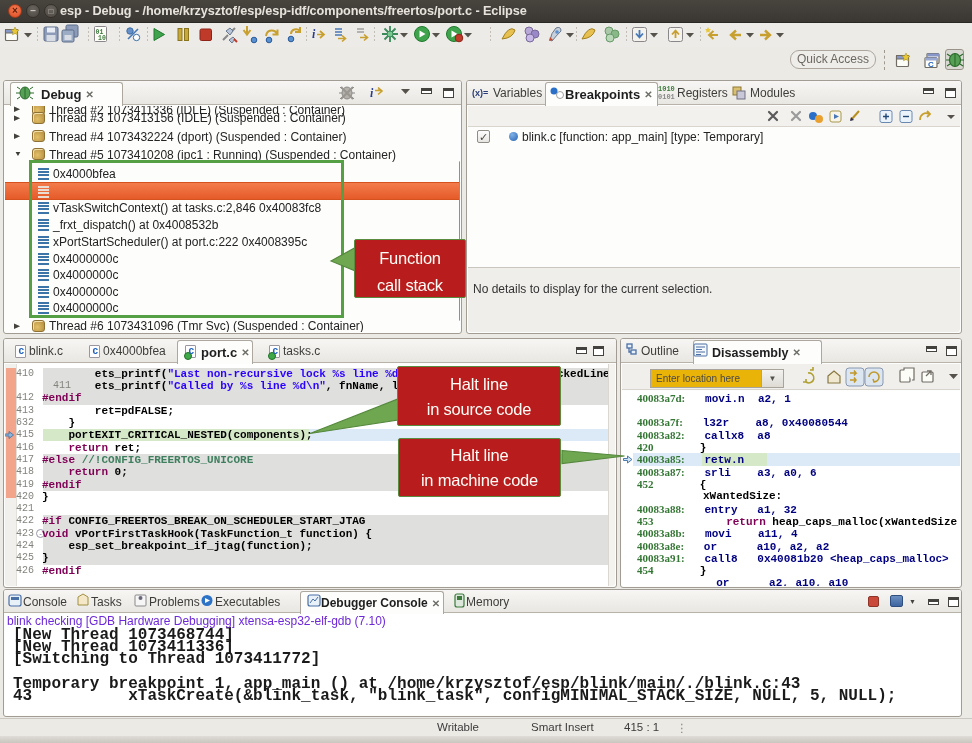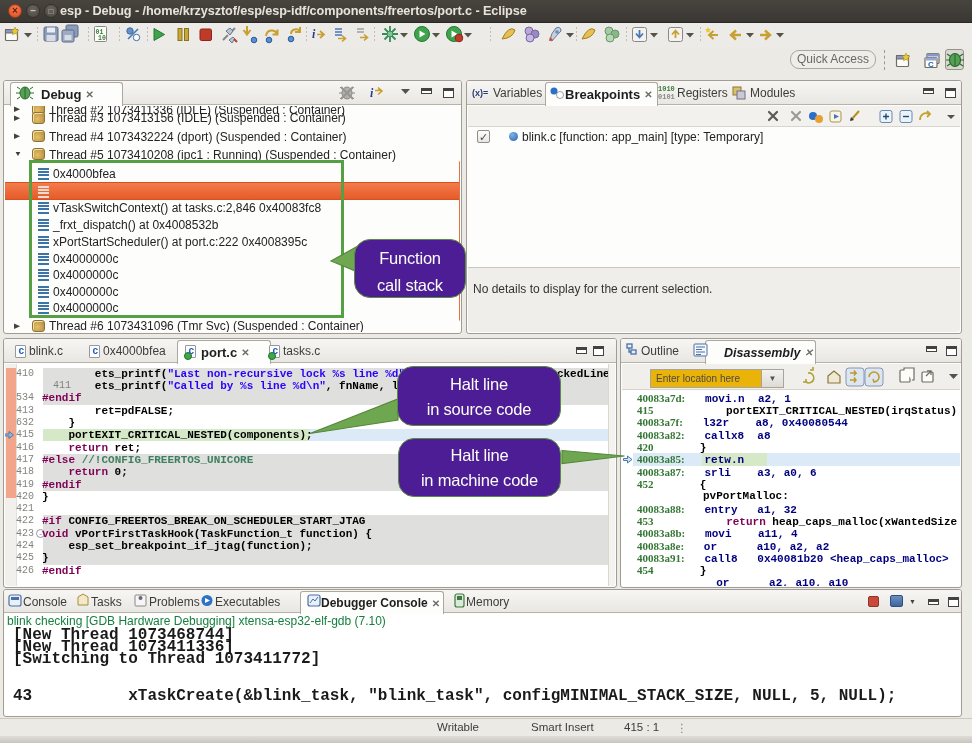--- a/index.html
+++ b/index.html
@@ -28,21 +28,21 @@
 .str { color:#2A00FF; }
 .cmt { color:#3F7F5F; }
 .adr { color:#347734;font-family:Liberation Serif, serif; }
 .opc { color:#000080; }
 .dline { position:absolute; left:15px; white-space:pre; font-family:"Liberation Mono",monospace; font-size:11px; font-weight:bold; color:#000; line-height:12.3px; }
 .ctab { position:absolute; top:0; height:23px; display:flex; align-items:center; color:#3d3d3b; white-space:nowrap; font-size:12px; }
 .cline { position:absolute; left:8px; white-space:pre; font-family:"Liberation Mono",monospace; font-size:16px; font-weight:bold; color:#1a1a1a; line-height:12.3px; }
 .cfi { position:absolute; width:11px; height:13px; background:#FDFDFD; border:1px solid #9A96A0; border-radius:1px; }
 .cfi::after { content:"c"; position:absolute; left:2.5px; top:-1px; color:#2060C0; font-size:10px; font-weight:bold; }
 .cfid::before { content:""; position:absolute; left:-2px; top:6px; width:6px; height:6px; border-radius:50%; background:#3FA948; border:1px solid #207028; }
-.callout { position:absolute; background:#4c1d95; border:1.5px solid #5A8C40; border-radius:16px; color:#FDFDF8; text-align:center; font-size:16.5px; letter-spacing:-0.2px; }
+.callout { position:absolute; background:#b91c1c; border:1.5px solid #5A8C40; border-radius:2px; color:#FDFDF8; text-align:center; font-size:16.5px; letter-spacing:-0.2px; }
 </style>
 </head>
 <body>
 
 <div class="p" style="left:0;top:0;width:972px;height:23px;background:linear-gradient(#48453F,#3A3733);border-bottom:1px solid #2a2824;">
   <div class="p" style="left:8px;top:4px;width:14px;height:14px;border-radius:50%;background:radial-gradient(circle at 50% 35%,#F47C52,#DF4B22);border:1px solid #9c3a1d;color:#5e1d0a;font-size:10px;font-weight:bold;text-align:center;line-height:12px;">×</div>
   <div class="p" style="left:26px;top:4px;width:14px;height:14px;border-radius:50%;background:radial-gradient(circle at 50% 35%,#6A665F,#4A4740);border:1px solid #353129;color:#c9c5bd;font-size:10px;font-weight:bold;text-align:center;line-height:11px;">–</div>
   <div class="p" style="left:44px;top:4px;width:14px;height:14px;border-radius:50%;background:radial-gradient(circle at 50% 35%,#6A665F,#4A4740);border:1px solid #353129;color:#c9c5bd;font-size:8px;text-align:center;line-height:13px;">□</div>
   <div class="p" style="left:60px;top:4px;color:#E7E3DC;font-weight:bold;font-size:12.7px;letter-spacing:-0.1px;">esp - Debug - /home/krzysztof/esp/esp-idf/components/freertos/port.c - Eclipse</div>
 </div>
@@ -339,39 +339,39 @@
   </div>
   <div class="p" id="bpDetails" style="left:1px;top:186px;right:1px;bottom:1px;background:#EFEEEB;border-top:1px solid #C9C5BF;border-radius:0 0 3px 3px;">
     <div class="p" style="left:5px;top:14px;font-size:12px;color:#333;">No details to display for the current selection.</div>
   </div>
 </div>
 
 <div class="panel" id="editorPanel" style="left:3px;top:338px;width:614px;height:250px;">
   <div class="tabbar" style="height:24px;"></div>
   <div class="tab" style="left:25px;height:24px;">blink.c</div>
   <div class="tab" style="left:99px;height:24px;">0x4000bfea</div>
-  <div class="atab" style="left:173px;top:1px;height:24px;padding:0 20px 0 23px;">port.c<span class="x">✕</span></div>
+  <div class="atab" style="left:173px;top:1px;height:24px;padding:0 2px 0 23px;">port.c<span class="x">✕</span></div>
   <div class="tab" style="left:279px;height:24px;">tasks.c</div>
   <div class="cfi" style="left:11px;top:6px;"></div>
   <div class="cfi" style="left:85px;top:6px;"></div>
   <div class="cfi cfid" style="left:181px;top:6px;"></div>
   <div class="cfi cfid" style="left:265px;top:6px;"></div>
   <div class="p" style="left:572px;top:8px;width:11px;height:7px;border:1px solid #44423e;background:#fff;border-top:3px solid #44423e;"></div>
   <div class="p" style="left:589px;top:7px;width:11px;height:10px;border:1px solid #44423e;background:#fff;border-top:3px solid #44423e;"></div>
   <div class="p" id="editorContent" style="left:1px;top:25px;right:1px;bottom:1px;background:#FFFFFF;overflow:hidden;border-radius:0 0 3px 3px;">
     <div class="p" style="left:0;top:0;width:12px;height:100%;background:#F1F0ED;border-right:1px solid #E2E0DB;"></div>
     <div class="p" style="left:1px;top:4px;width:10px;height:130px;background:#F2A58A;"></div>
     <div class="gline" style="left:38px;top:3.5px;width:565px;height:37px;"></div>
     <div class="gline" style="left:38px;top:89.8px;width:565px;height:37px;"></div>
     <div class="gline" style="left:38px;top:151.4px;width:565px;height:49.3px;"></div>
     <div class="p" style="left:38px;top:65.2px;width:565px;height:12.3px;background:#DCEAF8;"></div>
     <div class="p" style="left:38px;top:65.2px;width:266px;height:12.3px;background:#D5E8C8;"></div>
     <div class="lno" style="top:3.6px;">410</div>
     <div class="lno" style="top:15.9px;padding-left:48px;">411</div>
-    <div class="lno" style="top:28.2px;">534</div>
+    <div class="lno" style="top:28.2px;">412</div>
     <div class="lno" style="top:40.6px;">413</div>
     <div class="lno" style="top:52.9px;">632</div>
     <div class="lno" style="top:65.2px;">415</div>
     <div class="lno" style="top:77.5px;">416</div>
     <div class="lno" style="top:89.8px;">417</div>
     <div class="lno" style="top:102.2px;">418</div>
     <div class="lno" style="top:114.5px;">419</div>
     <div class="lno" style="top:126.8px;">420</div>
     <div class="lno" style="top:139.1px;">421</div>
     <div class="lno" style="top:151.4px;">422</div>
@@ -399,21 +399,21 @@
     <svg style="left:-2px;top:66px;" width="12" height="10">
         <path d="M1 4 L6 4 L6 1.5 L10.5 5 L6 8.5 L6 6 L1 6 Z" fill="#8FB4D8" stroke="#3A6EA5" stroke-width="0.8"></path>
       </svg>
     <div class="p" style="left:603px;top:0;width:9px;height:100%;background:#F4F3F0;border-left:1px solid #DAD7D1;"></div>
   </div>
 </div>
 
 <div class="panel" id="disasmPanel" style="left:620px;top:338px;width:342px;height:250px;">
   <div class="tabbar" style="height:24px;"></div>
   <div class="tab" style="left:20px;height:24px;">Outline</div>
-  <div class="atab" style="left:84px;top:1px;height:24px;padding:0 2px 0 18px;font-size:12.5px;font-style:italic;">Disassembly<span class="x">✕</span></div>
+  <div class="atab" style="left:72px;top:1px;height:24px;padding:0 20px 0 18px;font-size:12.5px;">Disassembly<span class="x">✕</span></div>
   <svg style="left:0;top:0;" width="342" height="24">
     <g stroke="#4A6FA5" stroke-width="1.3" fill="#E8F0F8">
         <rect x="6" y="5" width="5" height="4"></rect>
         <rect x="10" y="11" width="5" height="4"></rect>
         <path d="M8 9 v4 h2" fill="none"></path>
       </g>
     <g transform="translate(73,5)">
         <rect x="0" y="0" width="13" height="12" rx="1" fill="#F4F8FC" stroke="#4A6FA5" stroke-width="1"></rect>
         <path d="M2 3 h9 M2 5.5 h6 M2 8 h9 M2 10.5 h5" stroke="#4A6FA5" stroke-width="1"></path>
       </g>
@@ -436,28 +436,27 @@
           <rect x="300" y="8" width="11" height="10" rx="1"></rect>
           <path d="M304 12 l5 -5 m-4 0 h4 v4" stroke-width="1.3"></path>
         </g>
       <path d="M327 10 l9 0 -4.5 5 z" fill="#55524c"></path>
     </svg>
   </div>
   <div class="p" id="disasmContent" style="left:1px;top:52px;right:1px;bottom:1px;background:#FFFFFF;overflow:hidden;border-radius:0 0 3px 3px;">
     <div class="p" style="left:11px;top:62.4px;width:329px;height:12.3px;background:#DCEAF8;"></div>
     <div class="p" style="left:80px;top:62.4px;width:65px;height:12.3px;background:#D5E8C8;"></div>
     <div class="dline" style="top:0.8px;"><span class="adr">40083a7d:</span><span class="opc">   movi.n  a2, 1</span></div>
-    <div class="dline" style="top:13.1px;"><span class="adr">415</span>           portEXIT_CRITICAL_NESTED(irqStatus)</div>
     <div class="dline" style="top:25.4px;"><span class="adr">40083a7f:</span><span class="opc">   l32r    a8, 0x40080544</span></div>
     <div class="dline" style="top:37.8px;"><span class="adr">40083a82:</span><span class="opc">   callx8  a8</span></div>
     <div class="dline" style="top:50.1px;"><span class="adr">420</span>       }</div>
     <div class="dline" style="top:62.4px;"><span class="adr">40083a85:</span><span class="opc">   retw.n</span></div>
     <div class="dline" style="top:74.7px;"><span class="adr">40083a87:</span><span class="opc">   srli    a3, a0, 6</span></div>
     <div class="dline" style="top:87px;"><span class="adr">452</span>       {</div>
-    <div class="dline" style="top:99.4px;">          pvPortMalloc:</div>
+    <div class="dline" style="top:99.4px;">          xWantedSize:</div>
     <div class="dline" style="top:111.7px;"><span class="adr">40083a88:</span><span class="opc">   entry   a1, 32</span></div>
     <div class="dline" style="top:124px;"><span class="adr">453</span>           <span class="kw">return</span> heap_caps_malloc(xWantedSize</div>
     <div class="dline" style="top:136.3px;"><span class="adr">40083a8b:</span><span class="opc">   movi    a11, 4</span></div>
     <div class="dline" style="top:148.7px;"><span class="adr">40083a8e:</span><span class="opc">   or      a10, a2, a2</span></div>
     <div class="dline" style="top:161px;"><span class="adr">40083a91:</span><span class="opc">   call8   0x40081b20 &lt;heap_caps_malloc&gt;</span></div>
     <div class="dline" style="top:173.3px;"><span class="adr">454</span>       }</div>
     <div class="dline" style="top:185.6px;">            <span class="opc">or      a2, a10, a10</span></div>
     <svg style="left:1px;top:64px;" width="11" height="9">
         <path d="M0.5 3.5 L4.5 3.5 L4.5 1 L9 4.5 L4.5 8 L4.5 5.5 L0.5 5.5 Z" fill="#CFE4F5" stroke="#3A6EA5" stroke-width="0.9"></path>
       </svg>
@@ -487,24 +486,25 @@
     <rect x="451" y="4" width="9" height="13" rx="2" fill="#DDE8DD" stroke="#3C7A3C" stroke-width="1.2"></rect>
       <rect x="453" y="6" width="5" height="4" fill="#3C7A3C"></rect>
   </svg>
   <div class="p" style="left:864px;top:6px;width:11px;height:11px;background:#C94A3A;border:1px solid #8E3428;border-radius:2px;"></div>
   <div class="p" style="left:886px;top:5px;width:13px;height:12px;background:linear-gradient(#6C8FC0,#3E65A0);border:1px solid #2E4E80;border-radius:2px;"></div>
   <div class="p" style="left:905px;top:8px;color:#44423e;font-size:7px;">▼</div>
   <div class="p" style="left:924px;top:9px;width:11px;height:6px;border:1px solid #44423e;background:#fff;border-top:3px solid #44423e;"></div>
   <div class="p" style="left:944px;top:7px;width:11px;height:10px;border:1px solid #44423e;background:#fff;border-top:3px solid #44423e;"></div>
   <div class="p" id="consoleContent" style="left:1px;top:24px;right:1px;bottom:1px;background:#FFFFFF;overflow:hidden;border-radius:0 0 3px 3px;">
     <div class="p" style="left:0;top:0;width:100%;height:18px;background:#FFFFFF;"></div>
-    <div class="p" style="left:2px;top:0px;font-size:12px;color:#15803d;white-space:nowrap;z-index:2;">blink checking [GDB Hardware Debugging] xtensa-esp32-elf-gdb (7.10)</div>
+    <div class="p" style="left:2px;top:0px;font-size:12px;color:#6d28d9;white-space:nowrap;z-index:2;">blink checking [GDB Hardware Debugging] xtensa-esp32-elf-gdb (7.10)</div>
     <div class="cline" style="top:14.5px;">[New Thread 1073468744]</div>
     <div class="cline" style="top:26.8px;">[New Thread 1073411336]</div>
     <div class="cline" style="top:39.1px;">[Switching to Thread 1073411772]</div>
+    <div class="cline" style="top:63.7px;">Temporary breakpoint 1, app_main () at /home/krzysztof/esp/blink/main/./blink.c:43</div>
     <div class="cline" style="top:76px;">43&nbsp;&nbsp;&nbsp;&nbsp;&nbsp;&nbsp;&nbsp;&nbsp;&nbsp;&nbsp;xTaskCreate(&amp;blink_task, "blink_task", configMINIMAL_STACK_SIZE, NULL, 5, NULL);</div>
   </div>
 </div>
 
 <div class="p" style="left:0;top:718px;width:972px;height:18px;background:#ECEAE5;border-top:1px solid #CBC7C1;font-size:11.5px;color:#3b3b3b;text-align:right;">
   <div class="p" style="left:437px;top:2px;">Writable</div>
   <div class="p" style="left:531px;top:2px;">Smart Insert</div>
   <div class="p" style="left:624px;top:2px;">415 : 1</div>
   <div class="p" style="left:676px;top:2px;color:#8a867f;">⋮</div>
 </div>

